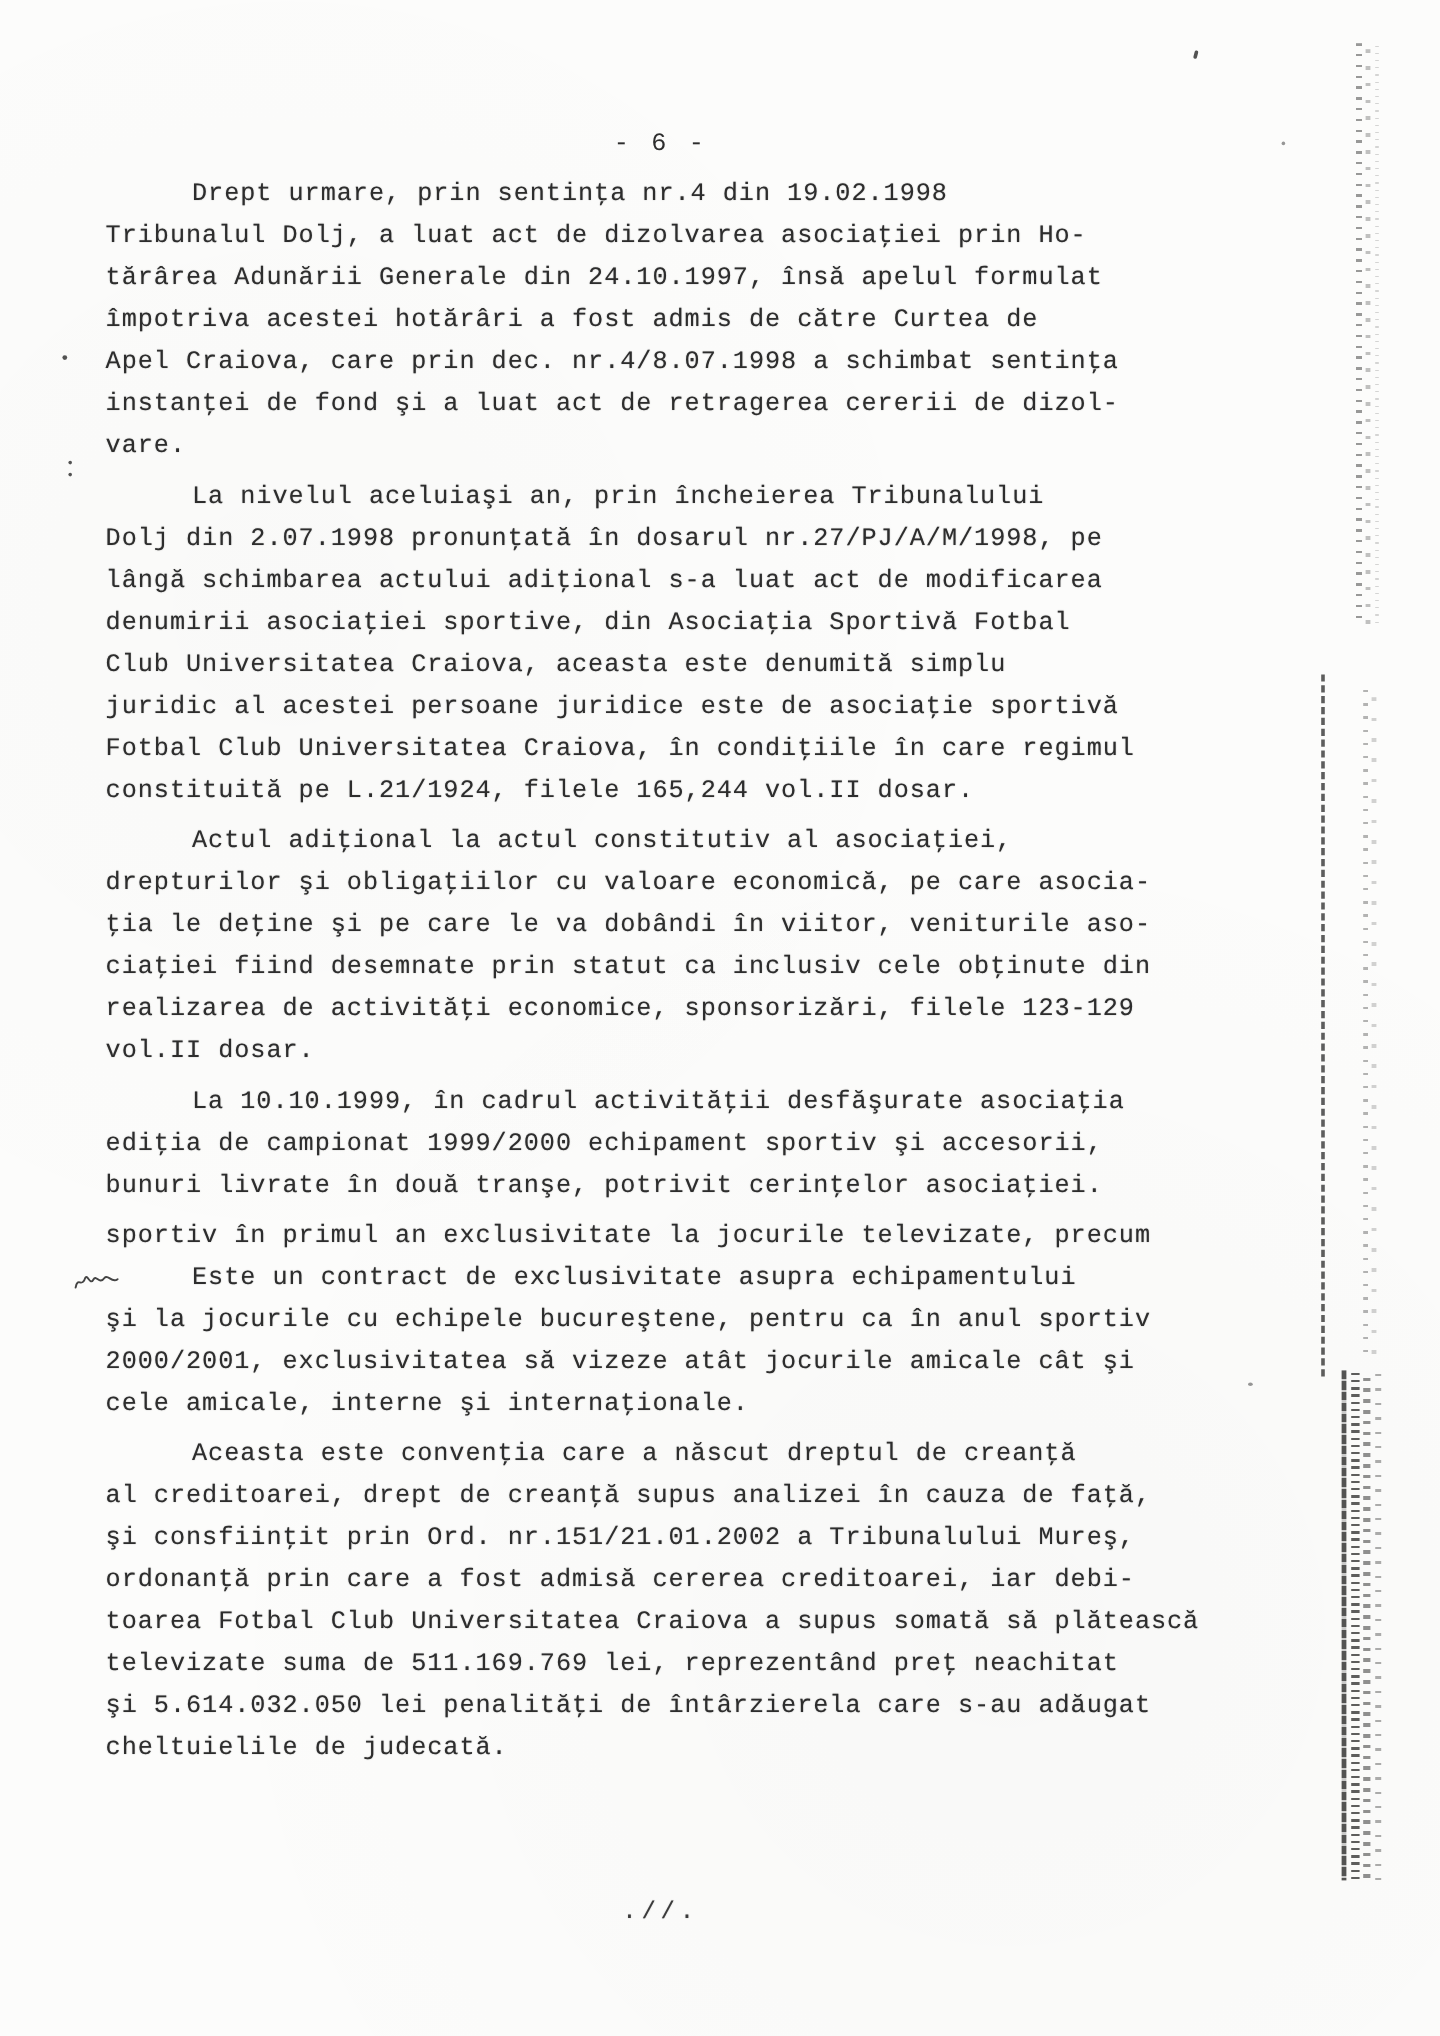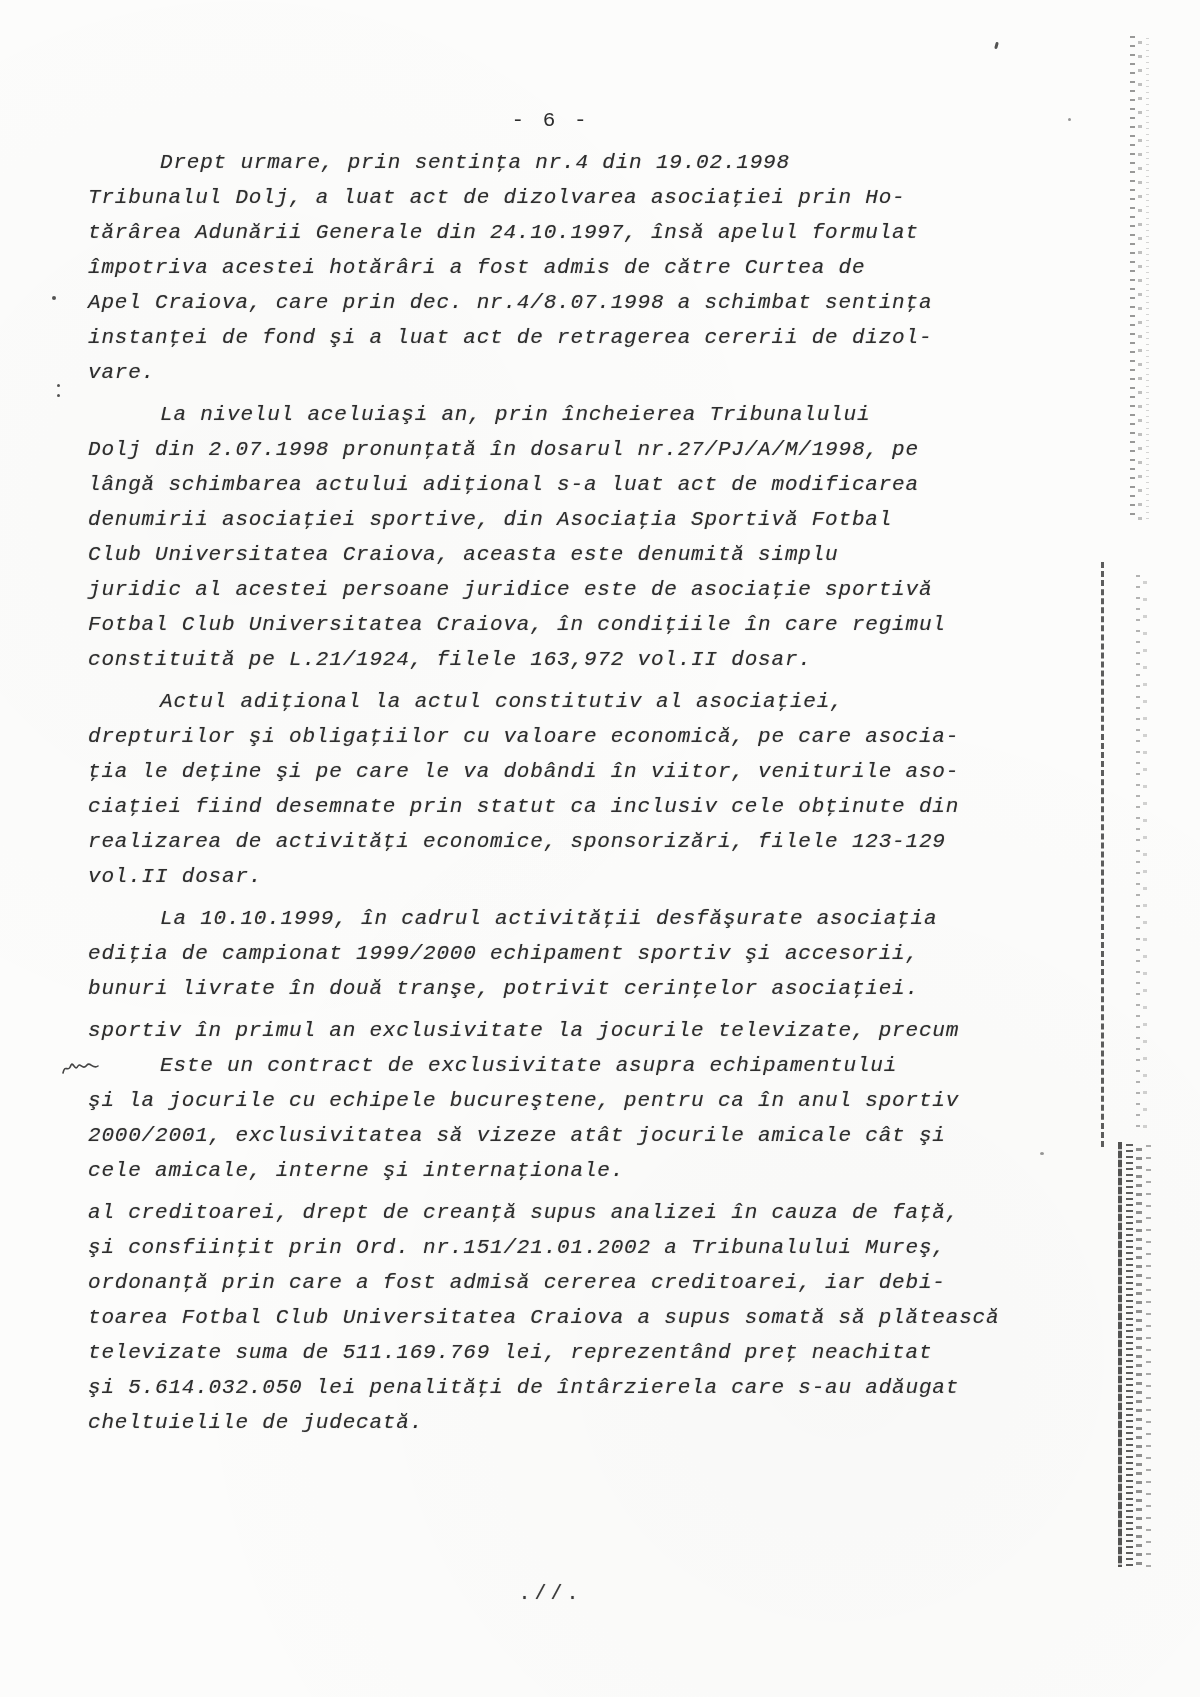--- a/index.html
+++ b/index.html
@@ -26,21 +26,20 @@
   .page-number {
     text-align: center;
     margin-bottom: 6px;
     letter-spacing: 3px;
   }
   .paragraph { margin-top: 7px; }
   .line {
     white-space: pre;
     text-shadow: 0 0 1px rgba(45,45,45,0.45);
     filter: blur(0.15px);
-    font-style: italic;
   }
   .line.first { text-indent: 72px; }
   .footer-mark {
     position: absolute;
     left: 88px; top: 1582px; width: 925px;
     text-align: center;
     font-size: 20px; color: #3a3a3a;
     letter-spacing: 4px;
     text-shadow: 0 0 1px rgba(45,45,45,0.4);
   }
@@ -111,21 +110,21 @@
           <div class="line">vare.</div>
         </div>
         <div class="paragraph">
           <div class="line first">La nivelul aceluiaşi an, prin încheierea Tribunalului</div>
           <div class="line">Dolj din 2.07.1998 pronunţată în dosarul nr.27/PJ/A/M/1998, pe</div>
           <div class="line">lângă schimbarea actului adiţional s-a luat act de modificarea</div>
           <div class="line">denumirii asociaţiei sportive, din Asociaţia Sportivă Fotbal</div>
           <div class="line">Club Universitatea Craiova, aceasta este denumită simplu</div>
           <div class="line">juridic al acestei persoane juridice este de asociaţie sportivă</div>
           <div class="line">Fotbal Club Universitatea Craiova, în condiţiile în care regimul</div>
-          <div class="line">constituită pe L.21/1924, filele 163,972 vol.II dosar.</div>
+          <div class="line">constituită pe L.21/1924, filele 165,244 vol.II dosar.</div>
         </div>
         <div class="paragraph">
           <div class="line first">Actul adiţional la actul constitutiv al asociaţiei,</div>
           <div class="line">drepturilor şi obligaţiilor cu valoare economică, pe care asocia-</div>
           <div class="line">ţia le deţine şi pe care le va dobândi în viitor, veniturile aso-</div>
           <div class="line">ciaţiei fiind desemnate prin statut ca inclusiv cele obţinute din</div>
           <div class="line">realizarea de activităţi economice, sponsorizări, filele 123-129</div>
           <div class="line">vol.II dosar.</div>
         </div>
         <div class="paragraph">
@@ -134,20 +133,21 @@
           <div class="line">bunuri livrate în două tranşe, potrivit cerinţelor asociaţiei.</div>
         </div>
         <div class="paragraph">
           <div class="line">sportiv în primul an exclusivitate la jocurile televizate, precum</div>
           <div class="line first">Este un contract de exclusivitate asupra echipamentului</div>
           <div class="line">şi la jocurile cu echipele bucureştene, pentru ca în anul sportiv</div>
           <div class="line">2000/2001, exclusivitatea să vizeze atât jocurile amicale cât şi</div>
           <div class="line">cele amicale, interne şi internaţionale.</div>
         </div>
         <div class="paragraph">
+          <div class="line first">Aceasta este convenţia care a născut dreptul de creanţă</div>
           <div class="line">al creditoarei, drept de creanţă supus analizei în cauza de faţă,</div>
           <div class="line">şi consfiinţit prin Ord. nr.151/21.01.2002 a Tribunalului Mureş,</div>
           <div class="line">ordonanţă prin care a fost admisă cererea creditoarei, iar debi-</div>
           <div class="line">toarea Fotbal Club Universitatea Craiova a supus somată să plătească</div>
           <div class="line">televizate suma de 511.169.769 lei, reprezentând preţ neachitat</div>
           <div class="line">şi 5.614.032.050 lei penalităţi de întârzierela care s-au adăugat</div>
           <div class="line">cheltuielile de judecată.</div>
         </div>
       </div>
   </div>

